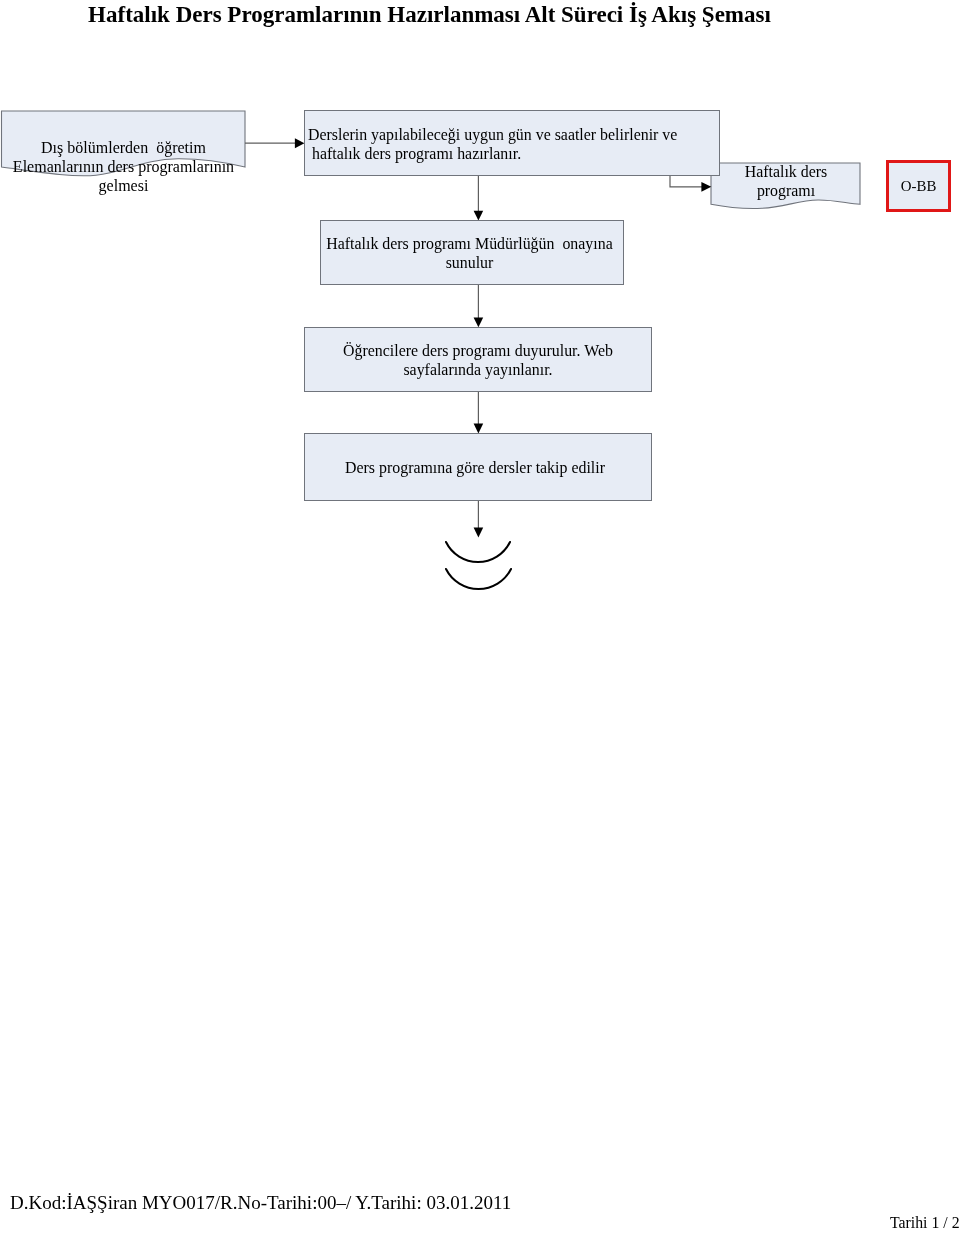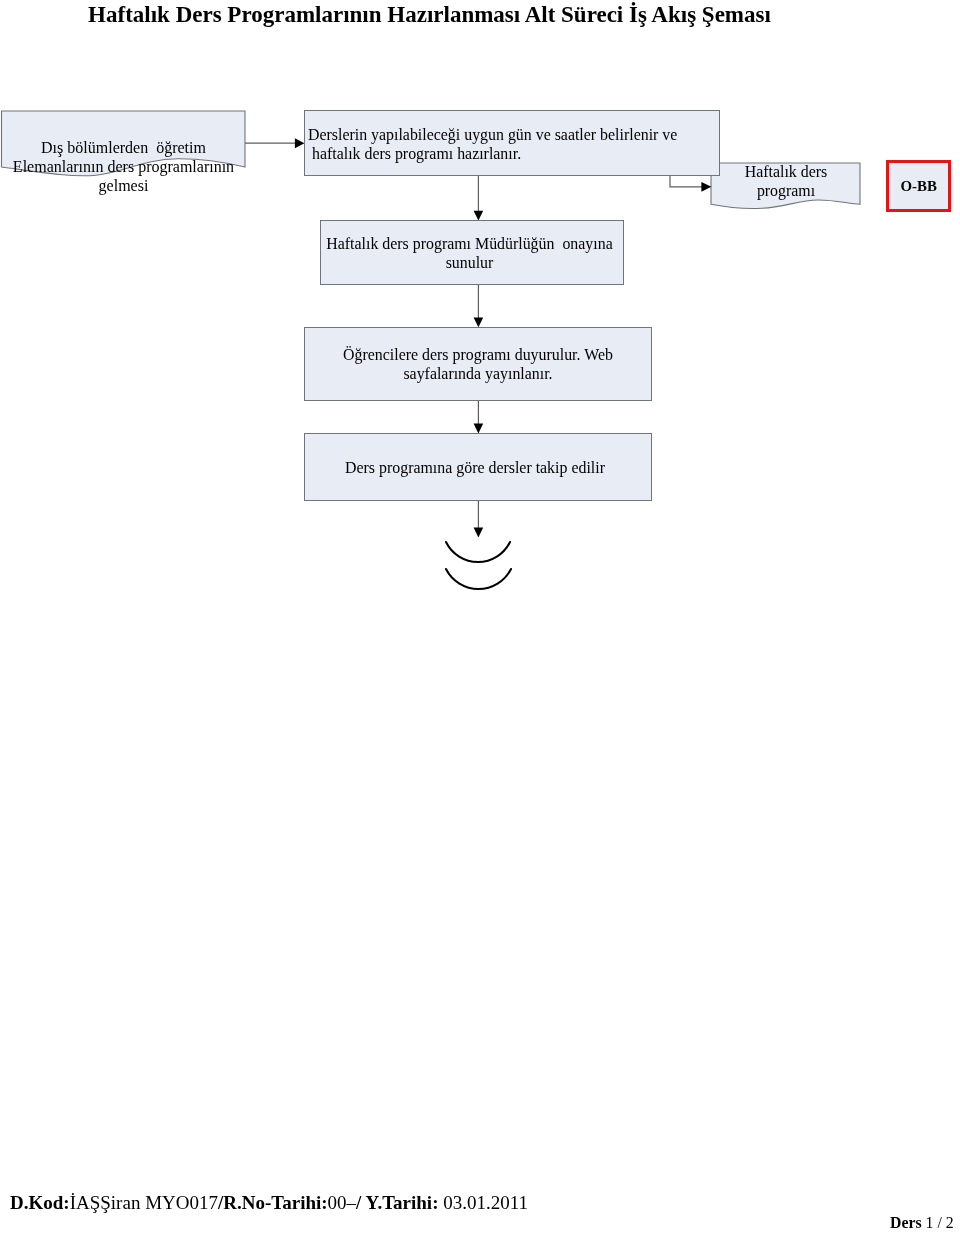--- a/index.html
+++ b/index.html
@@ -14,21 +14,21 @@
 
   .box{position:absolute;background:#e7ecf5;border:1px solid #70747c;
        box-sizing:border-box;display:flex;align-items:center;}
   .txt{width:100%;font-size:15.9px;line-height:19px;}
   .shapetxt{position:absolute;font-size:15.9px;line-height:19px;text-align:center;}
 
   svg.overlay{position:absolute;left:0;top:0;width:960px;height:1233px;}
 
   #footer{position:absolute;left:10px;top:1192px;font-size:19px;white-space:nowrap;}
   #pagenum{position:absolute;left:890px;top:1214px;font-size:15.8px;white-space:nowrap;}
-  .b{font-weight:bold;}
+  .b{font-weight:normal;}
 </style>
 </head>
 <body>
 
 <div class="page">
 
   <div id="title">Haftalık Ders Programlarının Hazırlanması Alt Süreci İş Akış Şeması</div>
 
   <svg class="overlay" viewBox="0 0 960 1233">
 
@@ -67,21 +67,21 @@
   </svg>
 
   <div class="box" style="left:304px;top:110px;width:416px;height:66px;">
     <div class="txt" style="padding:2px 6px 0 3px;text-align:left;">Derslerin yapılabileceği uygun gün ve saatler belirlenir ve &nbsp;haftalık ders programı hazırlanır.</div>
   </div>
 
   <div class="box" style="left:320px;top:220px;width:304px;height:65px;">
     <div class="txt" style="text-align:center;padding-right:5px;">Haftalık ders programı Müdürlüğün &nbsp;onayına sunulur</div>
   </div>
 
-  <div class="box" style="left:304px;top:327px;width:348px;height:74px;">
+  <div class="box" style="left:304px;top:327px;width:348px;height:65px;">
     <div class="txt" style="text-align:center;padding:0 24px;">Öğrencilere ders programı duyurulur. Web sayfalarında yayınlanır.</div>
   </div>
 
   <div class="box" style="left:304px;top:433px;width:348px;height:68px;">
     <div class="txt" style="text-align:center;padding-right:6px;">Ders programına göre dersler takip edilir</div>
   </div>
 
   <div class="box" style="left:886.3px;top:160px;width:64.7px;height:52.3px;border:3.6px solid #e01717;justify-content:center;">
     <div class="txt b" style="text-align:center;font-size:14.9px;">O-BB</div>
   </div>
@@ -89,15 +89,15 @@
   <div class="shapetxt" style="left:-1.5px;top:106px;width:250px;font-size:16px;margin-top:32px;">
     <span>Dış bölümlerden &nbsp;öğretim Elemanlarının ders programlarının gelmesi</span>
   </div>
 
   <div class="shapetxt" style="left:711px;top:162px;width:110px;padding-left:20px;padding-right:20px;box-sizing:content-box;font-family:Liberation Serif, serif;">
     <span>Haftalık ders programı</span>
   </div>
 
   <div id="footer"><span class="b">D.Kod:</span><span>İAŞŞiran MYO017</span><span class="b">/R.No-Tarihi:</span><span>00–</span><span class="b">/ Y.Tarihi:</span><span> 03.01.2011</span></div>
 
-  <div id="pagenum"><span class="b">Ders</span><span> 1 / 2</span></div>
+  <div id="pagenum"><span class="b">Tarihi</span><span> 1 / 2</span></div>
 
 </div>
 
 </body></html>

